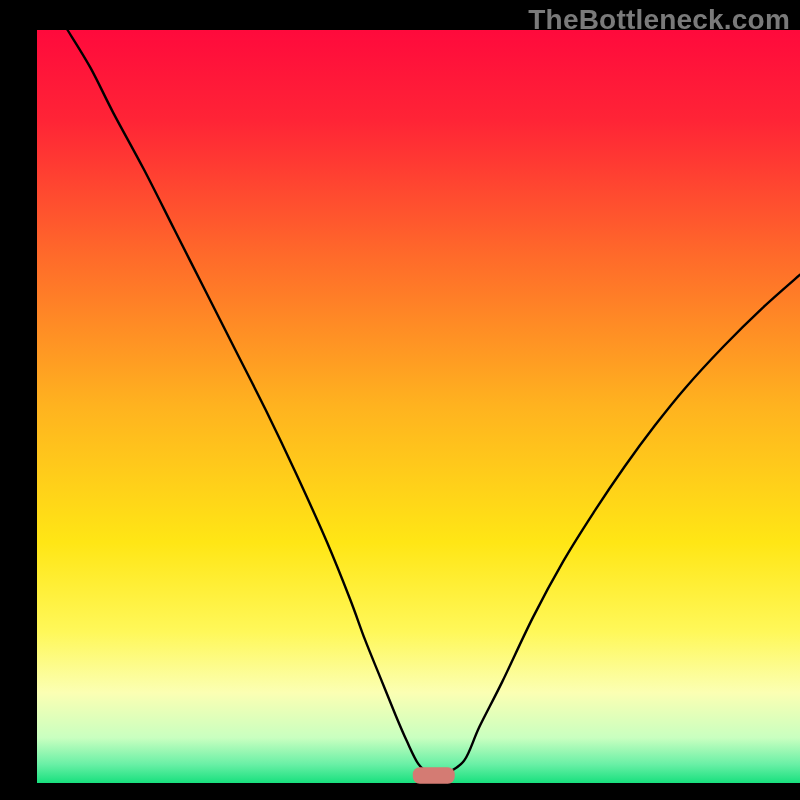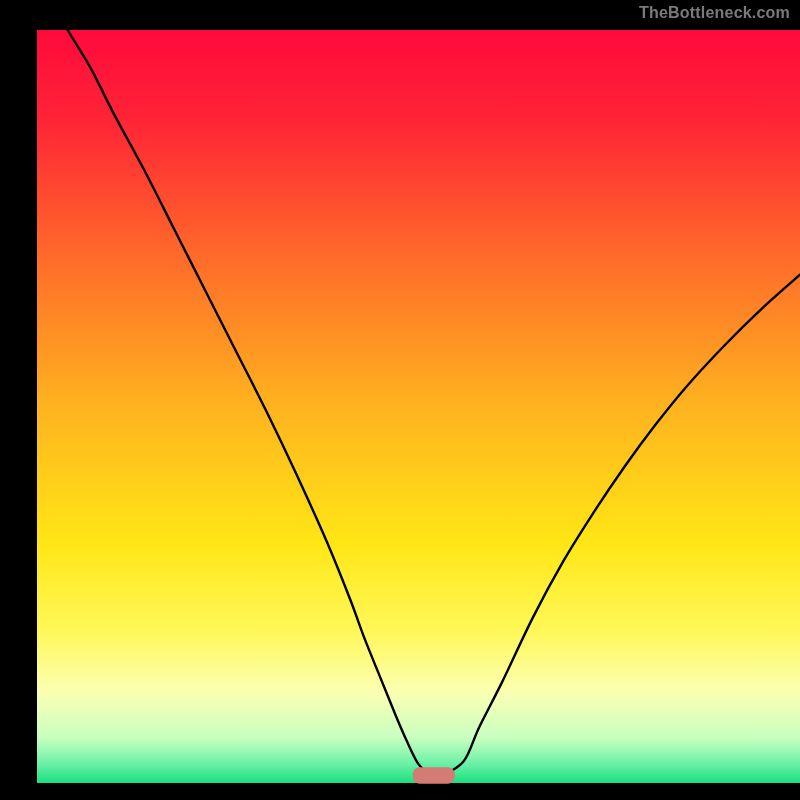--- a/index.html
+++ b/index.html
@@ -13,21 +13,21 @@
   .chart-container {
     position: relative;
     width: 800px;
     height: 800px;
   }
   .watermark {
     position: absolute;
     top: 4px;
     right: 10px;
     font-family: Arial, Helvetica, sans-serif;
-    font-size: 16px;
+    font-size: 28px;
     font-weight: bold;
     color: #7a7a7a;
     z-index: 10;
     letter-spacing: 0.2px;
   }
   svg {
     display: block;
   }
 </style>
 </head>

